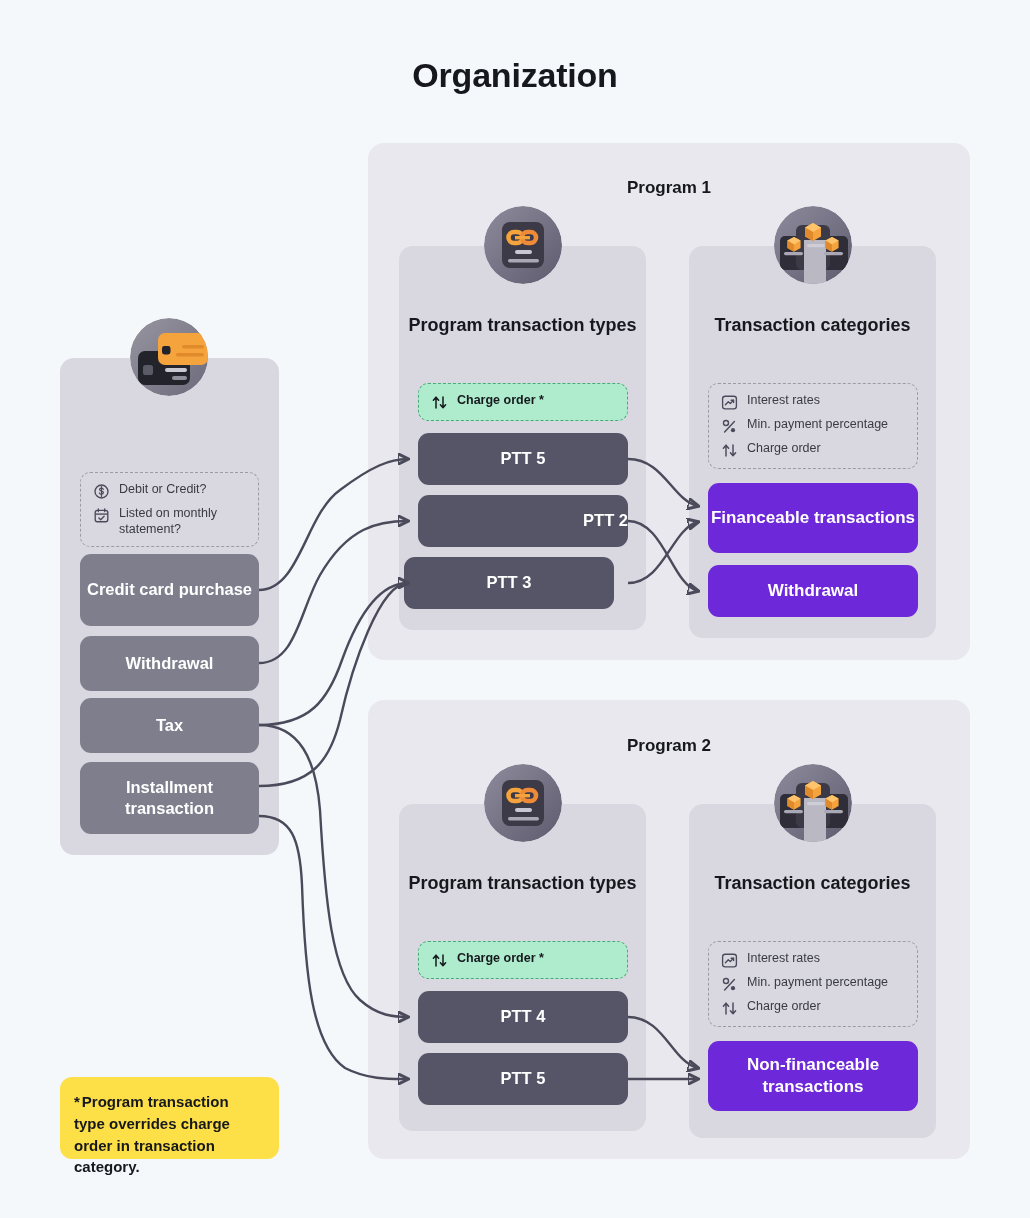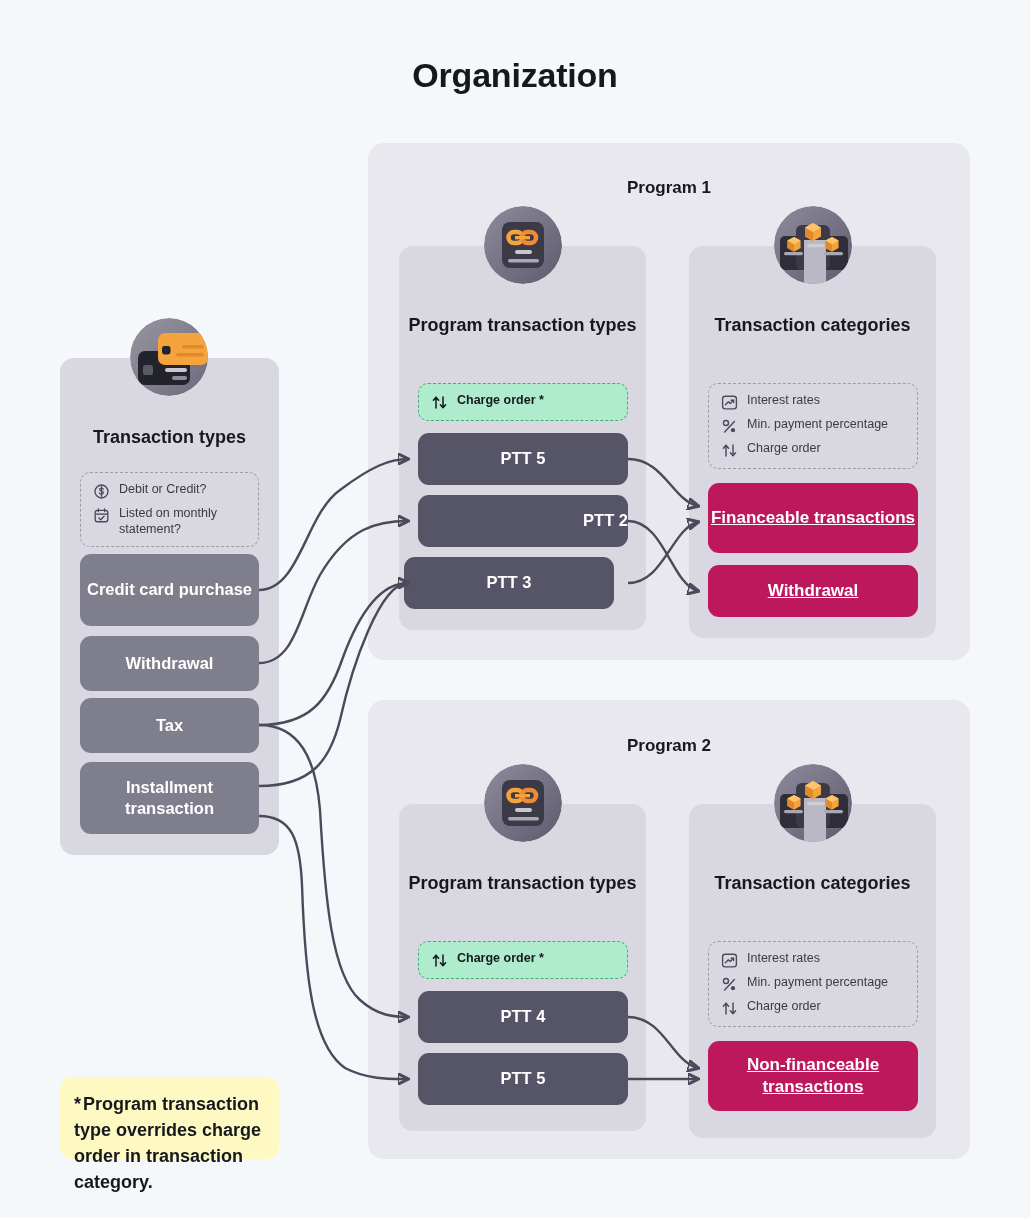--- a/index.html
+++ b/index.html
@@ -111,32 +111,31 @@
     font-weight: 700;
     display: flex;
     align-items: center;
     justify-content: center;
     text-align: center;
     line-height: 1.28;
     box-sizing: border-box;
   }
   .chip.ptt { background: #565467; }
   .chip.dark {
-    background: #be185d;
+    background: #6d28d9;
     font-size: 17px;
-    text-decoration: underline;
   }
   
   .footnote {
     position: absolute;
-    background: #fef9c3;
+    background: #fde047;
     border-radius: 12px;
     box-sizing: border-box;
     padding: 14px 16px 14px 14px;
-    font-size: 18px;
+    font-size: 15px;
     font-weight: 700;
     color: #16181d;
     line-height: 1.45;
   }
   .footnote .star { margin-right: 2px; }
   
   svg.connectors {
     position: absolute;
     left: 0; top: 0;
     width: 1030px; height: 1218px;
@@ -416,23 +415,20 @@
       <rect x="13" y="47" width="10" height="10" rx="2.6" fill="#5b5a67"></rect>
       <rect x="35" y="50" width="22" height="4" rx="2" fill="#c9c8d2"></rect>
       <rect x="42" y="58" width="15" height="4" rx="2" fill="#8f8e9a"></rect>
       <rect x="28" y="15" width="50" height="32" rx="7" fill="#f5a33c"></rect>
       <rect x="32" y="28" width="8.5" height="8.5" rx="2.4" fill="#22232b"></rect>
       <rect x="52" y="27" width="22" height="3.4" rx="1.7" fill="#e08a2c"></rect>
       <rect x="46" y="35" width="28" height="3.4" rx="1.7" fill="#e08a2c"></rect>
     </svg>
   </div>
 
-  <div class="col-title" style="left:60px; top:425px; width:219px;">
-    <span>Transaction types</span>
-  </div>
 
   <div class="attr-box" style="left:80px; top:464px; width:179px;">
     <div class="attr-row">
       <span class="ic">
         <svg width="17" height="17" viewBox="0 0 17 17">
           <circle cx="8.5" cy="8.5" r="6.5" fill="none" stroke="#4b4a5b" stroke-width="1.35"></circle>
           <path d="M10.4 6.3c-.4-.8-1.2-1.2-2-1.2-1 0-1.8.6-1.8 1.5 0 2 3.8 1 3.8 3 0 .9-.8 1.6-1.9 1.6-.9 0-1.7-.4-2.1-1.2" stroke="#4b4a5b" stroke-width="1.2" fill="none" stroke-linecap="round"></path>
           <path d="M8.5 3.6v9.8" stroke="#4b4a5b" stroke-width="1.2" stroke-linecap="round"></path>
         </svg>
       </span>

